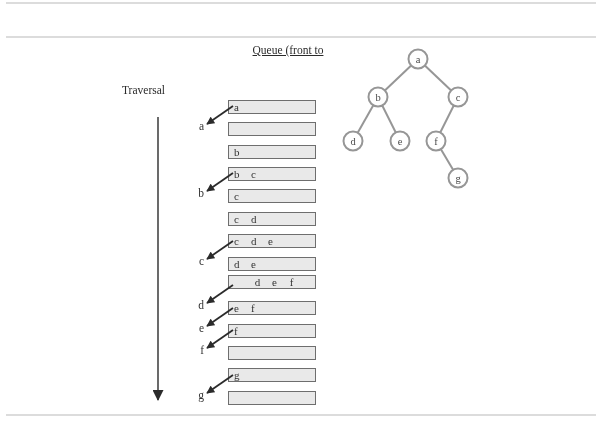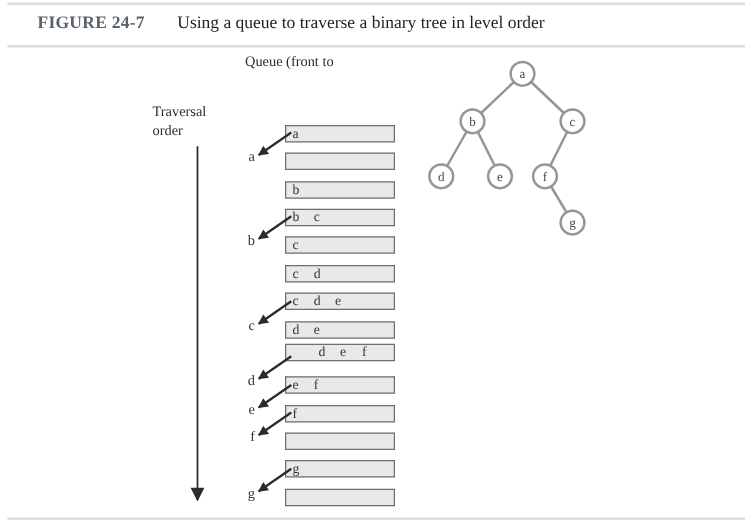--- a/index.html
+++ b/index.html
@@ -8,22 +8,22 @@
     font-family:"Liberation Serif", serif;color:#2e2e2e;overflow:hidden;
   }
   .rule{position:absolute;left:6px;right:6px;height:2px;background:#dcdcdc;}
   .rule-top{top:2px;}
   .rule-mid{top:36px;}
   .rule-bottom{top:414px;}
   .fig-header{position:absolute;left:30px;top:11px;white-space:nowrap;font-size:14px;}
   .fig-label{font-weight:bold;color:#59636d;letter-spacing:.2px;}
   .fig-title{color:#1f1f1f;margin-left:26px;}
   .queue-header{
-    position:absolute;left:196px;top:43px;width:152px;
-    font-size:11.5px;line-height:14px;color:#2a2a2a;
+    position:absolute;left:212px;top:43px;width:152px;text-align:center;
+    font-size:11.5px;line-height:14px;color:#2a2a2a;text-decoration:underline;
   }
   .queue-header .ops{font-family:"Liberation Mono", monospace;font-weight:bold;font-size:11px;letter-spacing:0;}
   .queue-header .conj{font-family:"Liberation Serif", serif;font-weight:normal;font-size:11.5px;padding:0 3px;}
   .trav-header{
     position:absolute;left:122px;top:83px;width:76px;
     font-size:11.5px;line-height:15px;color:#2a2a2a;
   }
   .qbox{
     position:absolute;left:228px;width:81px;height:12px;
     background:#e9e9e9;border:1.4px solid #6e6e6e;
@@ -36,33 +36,29 @@
   }
   #overlay{position:absolute;left:0;top:0;width:602px;height:425px;pointer-events:none;}
 </style>
 </head>
 <body>
 
 <div class="page">
 
   <div class="rule rule-top"></div>
 
-  <div class="fig-header">
-    <span class="fig-label">FIGURE 24-7</span><span class="fig-title">Using a queue to traverse a binary tree in level order</span>
-  </div>
 
   <div class="rule rule-mid"></div>
 
   <div class="queue-header">
     <div>Queue (front to</div>
   </div>
 
   <div class="trav-header">
     <div>Traversal</div>
-    <div>order</div>
   </div>
 
   <div id="rows">
       <div class="qbox" style="top: 100px;"><span class="letter">a</span></div>
       <div class="qbox" style="top: 122px;"></div>
       <span class="visit-label" style="top: 120px;">a</span>
       <div class="qbox" style="top: 145px;"><span class="letter">b</span></div>
       <div class="qbox" style="top: 167px;"><span class="letter">b</span><span class="letter">c</span></div>
       <div class="qbox" style="top: 189px;"><span class="letter">c</span></div>
       <span class="visit-label" style="top: 187px;">b</span>

